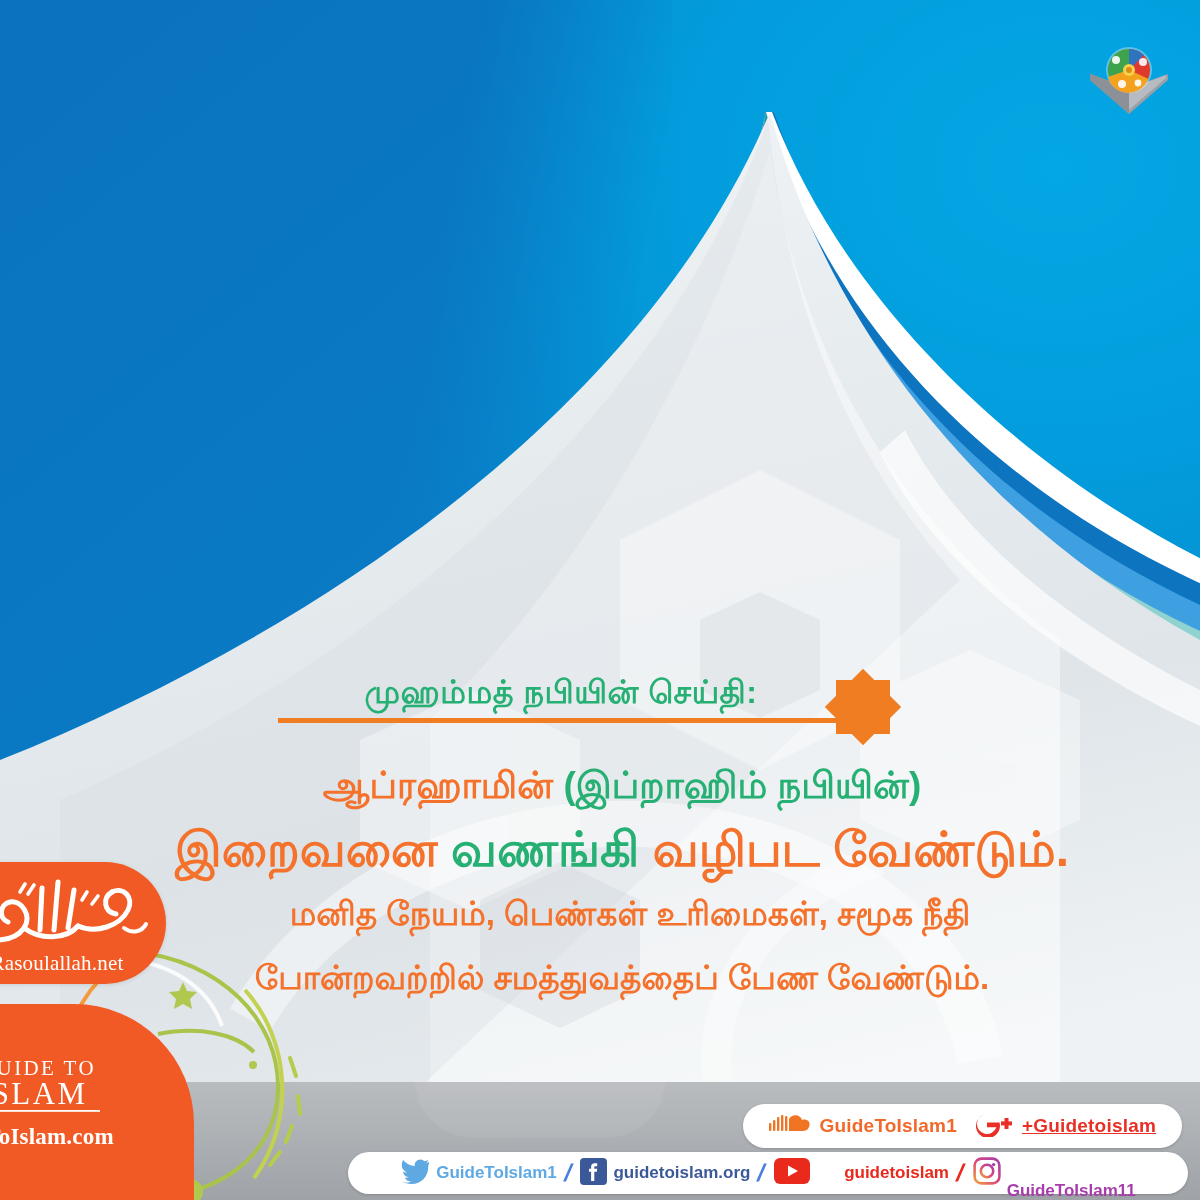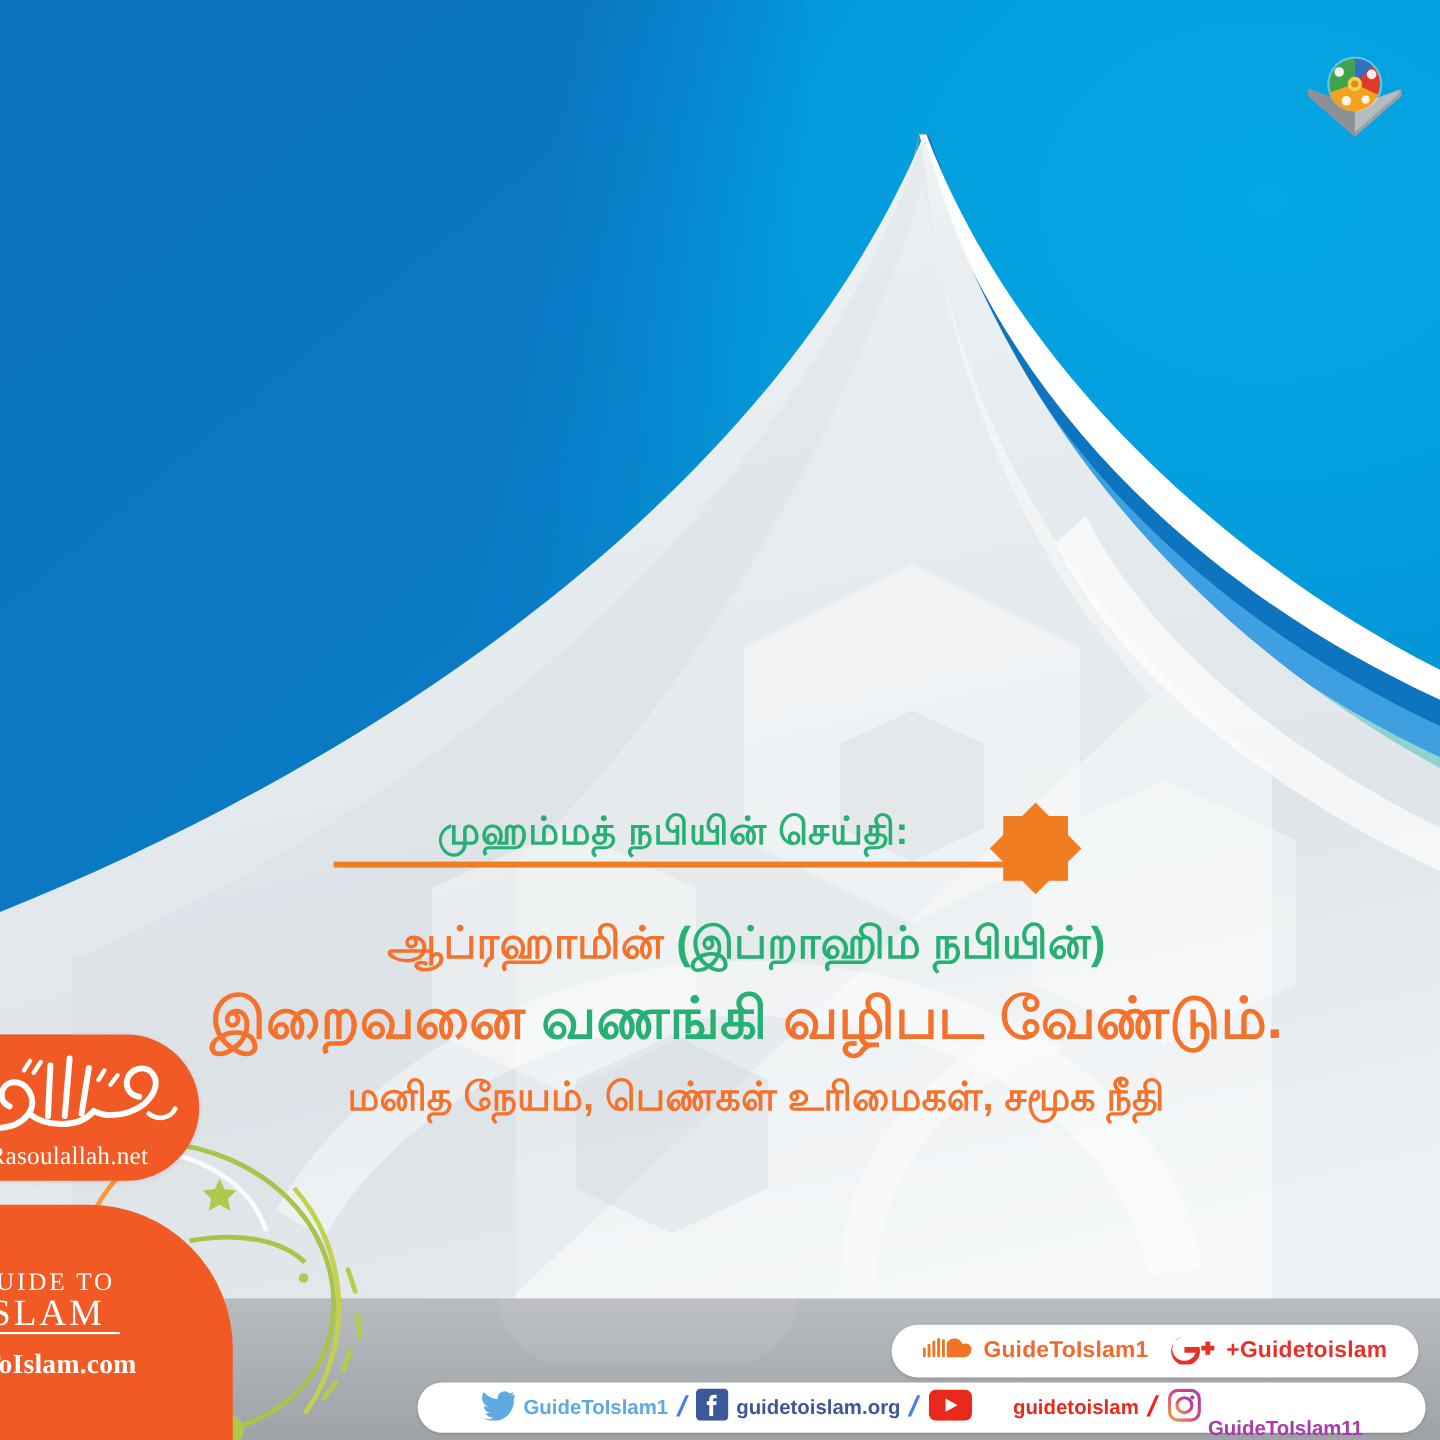--- a/index.html
+++ b/index.html
@@ -143,21 +143,21 @@
     position:absolute;left:348px;right:12px;bottom:6px;
     height:42px;
     background:#fff;border-radius:22px;
     display:flex;align-items:center;justify-content:center;
     gap:7px;
     z-index:9;
     box-shadow:0 1px 3px rgba(0,0,0,.18);
   }
   .sc-item{display:flex;align-items:center;gap:9px;}
   .sc-label{font-size:19px;font-weight:700;color:#f2692a;letter-spacing:.2px;}
-  .gp-label{font-size:19px;font-weight:700;color:#ea2f26;letter-spacing:.2px;}
+  .gp-label{font-size:19px;font-weight:700;color:#ea2f26;letter-spacing:.2px;text-decoration:underline;}
 
   .s-item{display:flex;align-items:center;gap:6px;}
   .s-text{font-size:17px;font-weight:700;letter-spacing:0;}
   .sep{font-size:24px;font-weight:700;transform:skewX(-14deg);margin:0 2px;}
   .t-blue{color:#5fa9e3;}
   .f-blue{color:#3b5998;}
   .y-red{color:#e8291c;margin-left:28px;}
   .i-pur{color:#a63dab;margin-top:36px;}
   .sep-blue{color:#4a7fe0;}
   .sep-red{color:#e8291c;}
@@ -280,20 +280,21 @@
     <div class="line l1">
       <span>ஆப்ரஹாமின் </span><span class="g">(இப்றாஹிம் நபியின்)</span>
     </div>
 
     <div class="line l2">
       <span>இறைவனை </span><span class="g">வணங்கி </span><span>வழிபட வேண்டும்.</span>
     </div>
 
     <div class="line l3">மனித நேயம், பெண்கள் உரிமைகள், சமூக நீதி</div>
 
+    <div class="line l4">போன்றவற்றில் சமத்துவத்தைப் பேண வேண்டும்.</div>
   </div>
 
   <div class="swirls">
     <svg viewBox="0 0 330 280" xmlns="http://www.w3.org/2000/svg" fill="none">
       <path d="M95 22 C 180 30 240 90 238 160 C 236 230 170 272 96 266" stroke="#a8c44a" stroke-width="4"></path>
       <path d="M205 60 C 250 110 256 190 214 248" stroke="#c3d24e" stroke-width="4"></path>
       <path d="M70 40 C 10 90 6 190 74 250" stroke="#f49a3c" stroke-width="4"></path>
       <path d="M60 30 C 120 24 168 54 182 96" stroke="#ffffff" stroke-width="4" opacity=".85"></path>
       <path d="M118 104 C 160 96 196 104 214 122" stroke="#a8c44a" stroke-width="4"></path>
       <path d="M250 128 l 6 18 M258 166 l 2 18 M252 196 l -6 16 M240 222 l -10 13" stroke="#b6cc4c" stroke-width="4" stroke-linecap="round"></path>

